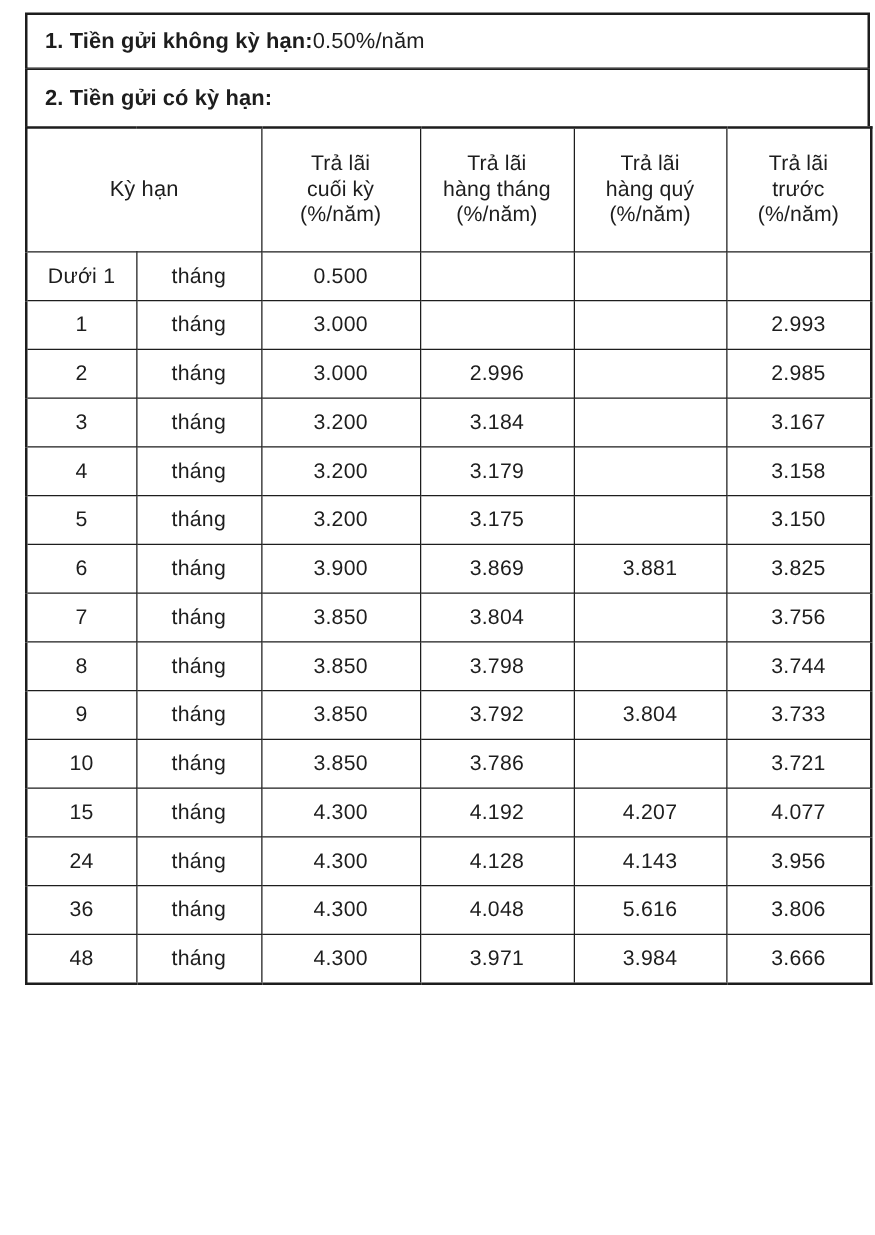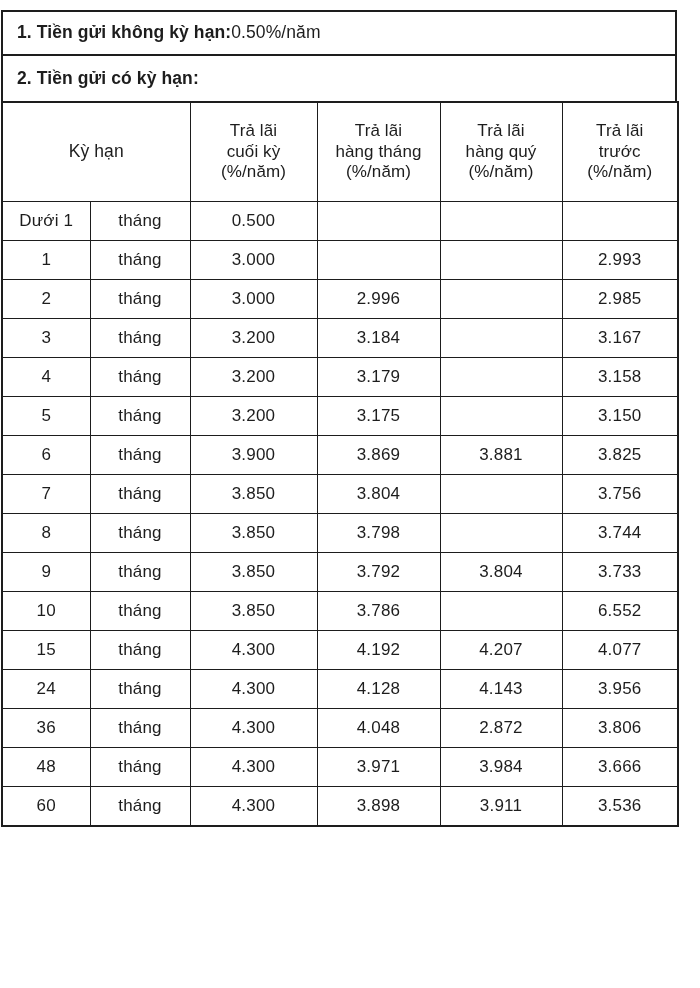--- a/index.html
+++ b/index.html
@@ -13,21 +13,21 @@
     font-family: "Liberation Sans", sans-serif;
     color: #1d1d1d;
     -webkit-font-smoothing: antialiased;
   }
 
   .sheet {
     position: relative;
     width: 684px;
     height: 988px;
     box-sizing: border-box;
-    padding: 10px 12px 10px 1px;
+    padding: 10px 12px 10px 20px;
   }
 
   
   .section-box {
     box-sizing: border-box;
     border: 2px solid #1d1d1d;
     width: 676px;
     display: flex;
     align-items: center;
     padding-left: 14px;
@@ -236,21 +236,21 @@
           <td>3.792</td>
           <td>3.804</td>
           <td>3.733</td>
         </tr>
         <tr>
           <td>10</td>
           <td>tháng</td>
           <td>3.850</td>
           <td>3.786</td>
           <td></td>
-          <td>6.552</td>
+          <td>3.721</td>
         </tr>
         <tr>
           <td>15</td>
           <td>tháng</td>
           <td>4.300</td>
           <td>4.192</td>
           <td>4.207</td>
           <td>4.077</td>
         </tr>
         <tr>
@@ -259,35 +259,27 @@
           <td>4.300</td>
           <td>4.128</td>
           <td>4.143</td>
           <td>3.956</td>
         </tr>
         <tr>
           <td>36</td>
           <td>tháng</td>
           <td>4.300</td>
           <td>4.048</td>
-          <td>2.872</td>
+          <td>5.616</td>
           <td>3.806</td>
         </tr>
         <tr>
           <td>48</td>
           <td>tháng</td>
           <td>4.300</td>
           <td>3.971</td>
           <td>3.984</td>
           <td>3.666</td>
         </tr>
-        <tr>
-          <td>60</td>
-          <td>tháng</td>
-          <td>4.300</td>
-          <td>3.898</td>
-          <td>3.911</td>
-          <td>3.536</td>
-        </tr>
       </tbody>
   </table>
 
 </div>
 
 </body></html>

